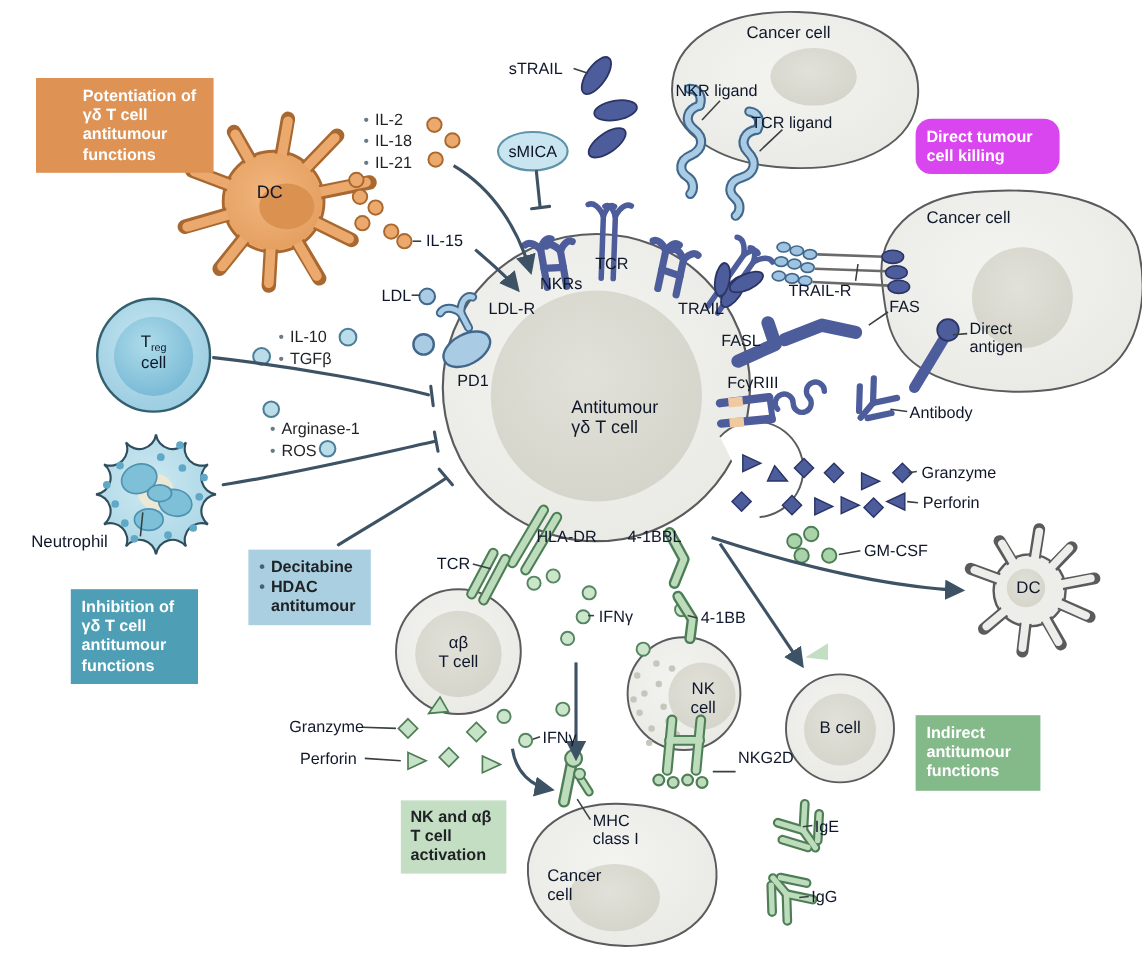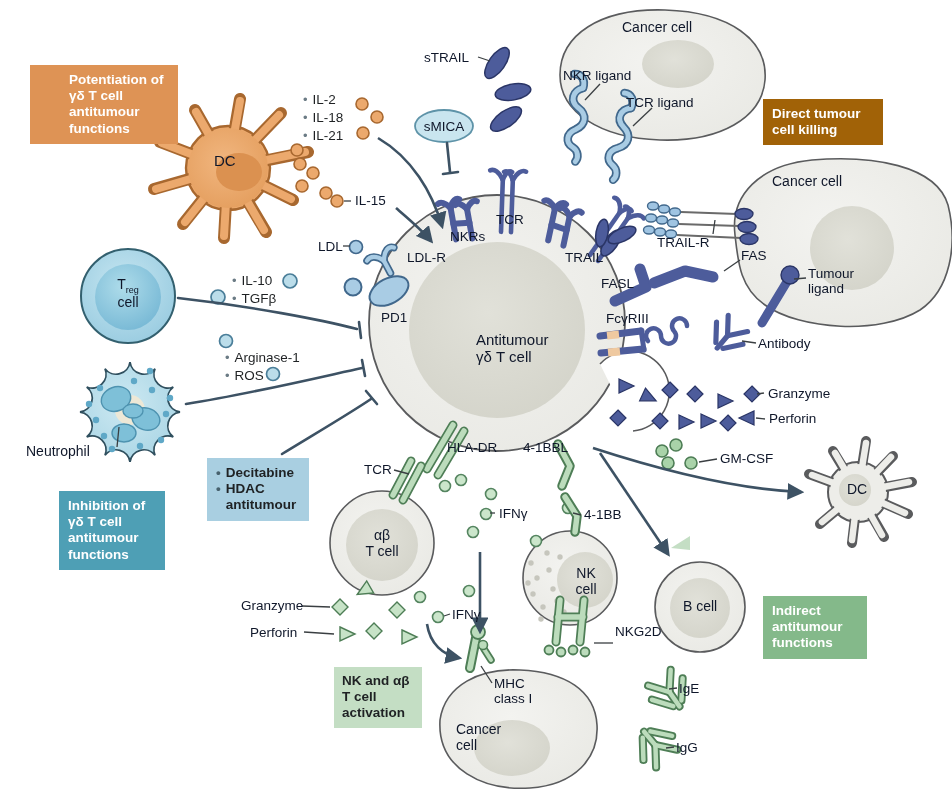--- a/index.html
+++ b/index.html
@@ -6,21 +6,21 @@
   .stage{position:relative;width:952px;height:796px;background:#fff;overflow:hidden;
          font-family:"Liberation Sans",sans-serif;color:#1F2224;}
   .stage svg{position:absolute;left:0;top:0;}
   .lbl{position:absolute;font-size:13.5px;line-height:1.12;white-space:nowrap;color:#0f172a;}
   .cellname{font-size:14px;}
   .ctr{text-align:center;}
   .box{position:absolute;padding:7px 9px;font-weight:bold;font-size:13.5px;line-height:1.2;}
   .box.white{color:#fff;}
   .box.dark{color:#1F2224;font-weight:bold;}
   .b-orange{background:#DE9355;padding-left:39px;}
-  .b-slate{background:#a16207;}
+  .b-slate{background:#d946ef;border-radius:13px;}
   .b-teal{background:#4E9FB5;}
   .b-lblue{background:#A9CFE1;}
   .b-green{background:#84B98A;}
   .b-lgreen{background:#C4DEC4;}
   .bullets{position:absolute;font-size:13.5px;line-height:1.32;}
   .bullets .row{display:flex;align-items:flex-start;gap:5px;}
   .bullets .dot{color:#6B7B85;font-size:13px;line-height:1.32;}
   .box .row{display:flex;align-items:flex-start;gap:5px;font-weight:bold;}
   .box .dot{color:#47616D;}
   sub{font-size:9px;}
@@ -558,21 +558,21 @@
 <div class="lbl" style="left:355px;top:193px;">IL-15</div>
 <div class="lbl" style="left:318px;top:239px;">LDL</div>
 <div class="lbl" style="left:407px;top:250px;">LDL-R</div>
 <div class="lbl" style="left:381px;top:310px;">PD1</div>
 <div class="lbl" style="left:450px;top:229px;">NKRs</div>
 <div class="lbl" style="left:496px;top:212px;">TCR</div>
 <div class="lbl" style="left:565px;top:250px;">TRAIL</div>
 <div class="lbl" style="left:657px;top:235px;">TRAIL-R</div>
 <div class="lbl" style="left:741px;top:248px;">FAS</div>
 <div class="lbl" style="left:601px;top:276px;">FASL</div>
-<div class="lbl wrap" style="left:808px;top:266px;width:62px;white-space:normal;">Tumour ligand</div>
+<div class="lbl wrap" style="left:808px;top:266px;width:62px;white-space:normal;">Direct antigen</div>
 <div class="lbl" style="left:606px;top:311px;">FcγRIII</div>
 <div class="lbl" style="left:758px;top:336px;">Antibody</div>
 <div class="lbl" style="left:768px;top:386px;">Granzyme</div>
 <div class="lbl" style="left:769px;top:411px;">Perforin</div>
 <div class="lbl" style="left:720px;top:451px;">GM-CSF</div>
 <div class="lbl" style="left:447px;top:440px;">HLA-DR</div>
 <div class="lbl" style="left:523px;top:440px;">4-1BBL</div>
 <div class="lbl" style="left:364px;top:462px;">TCR</div>
 <div class="lbl" style="left:499px;top:506px;">IFNγ</div>
 <div class="lbl" style="left:584px;top:507px;">4-1BB</div>

